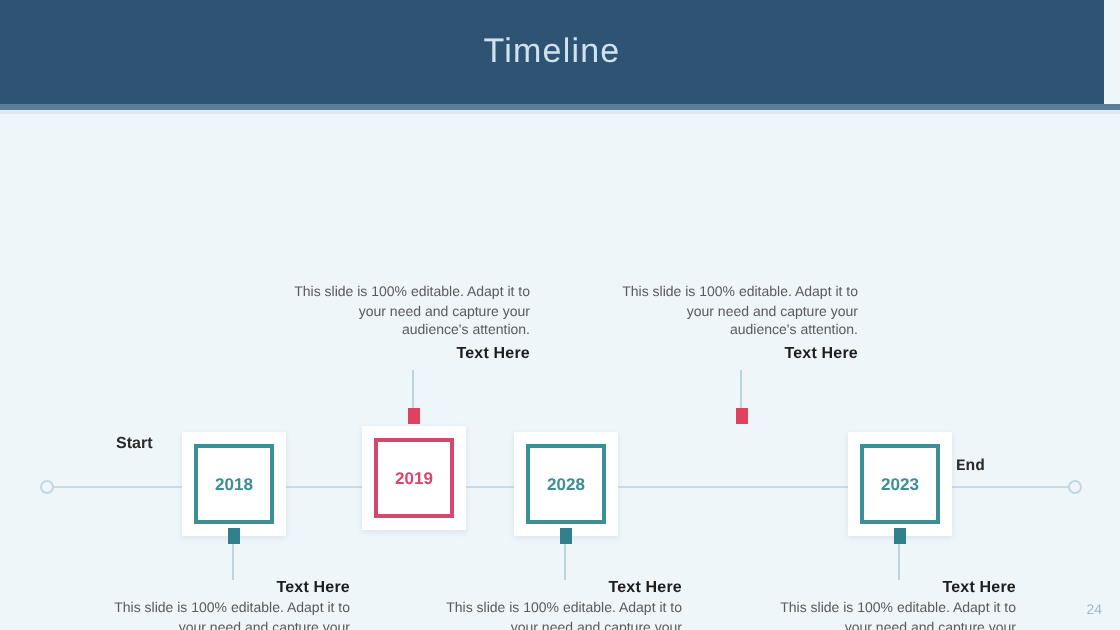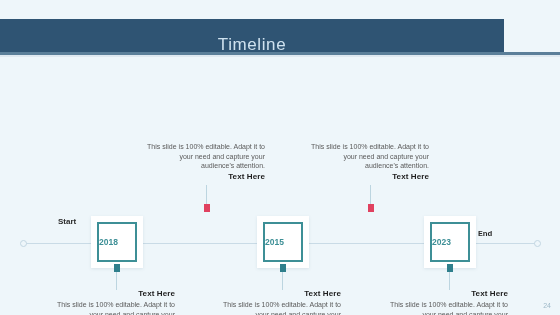--- a/index.html
+++ b/index.html
@@ -12,27 +12,26 @@
     background: #eef6fa;
     font-family: "Liberation Sans", sans-serif;
     overflow: hidden;
     position: relative;
   }
 
   
   .header {
     position: absolute;
     left: 0; top: 0;
-    width: 504px;
+    width: 552px;
     height: 52px;
     background: #2f5473;
     display: flex;
     align-items: center;
     justify-content: center;
-    margin-top: 19px;
   }
   .header-title {
     color: #cfe2ef;
     font-size: 17px;
     letter-spacing: .6px;
     font-weight: 400;
   }
   .header-underline {
     position: absolute;
     left: 0; top: 52px;
@@ -97,20 +96,21 @@
     display: flex;
     align-items: center;
     justify-content: center;
   }
   .card-inner {
     width: 36px;
     height: 36px;
     border: 2px solid #3d8f96;
     display: flex;
     align-items: center;
+    justify-content: center;
     background: #ffffff;
   }
   .card.crimson .card-inner { border-color: #d6486b; }
   .year {
     font-size: 8.5px;
     font-weight: bold;
     color: #3d8f96;
   }
   .card.crimson .year { color: #d6486b; }
 
@@ -209,30 +209,35 @@
       <span class="year">2018</span>
     </div>
   </div>
   <div class="stub s1"></div>
   <div class="stub-line l1"></div>
   <div class="textblock below tb1">
     <div class="tb-title">Text Here</div>
     <div class="tb-body">This slide is 100% editable. Adapt it to your need and capture your audience's attention.</div>
   </div>
 
+  <div class="card c2 crimson">
+    <div class="card-inner">
+      <span class="year">2019</span>
+    </div>
+  </div>
   <div class="stub s2 crimson"></div>
   <div class="stub-line l2"></div>
   <div class="textblock above tb2">
     <div class="tb-body">This slide is 100% editable. Adapt it to your need and capture your audience's attention.</div>
     <div class="tb-title">Text Here</div>
   </div>
 
   <div class="card c3">
     <div class="card-inner">
-      <span class="year">2015</span>
+      <span class="year">2028</span>
     </div>
   </div>
   <div class="stub s3"></div>
   <div class="stub-line l3"></div>
   <div class="textblock below tb3">
     <div class="tb-title">Text Here</div>
     <div class="tb-body">This slide is 100% editable. Adapt it to your need and capture your audience's attention.</div>
   </div>
 
   <div class="stub s4 crimson"></div>

